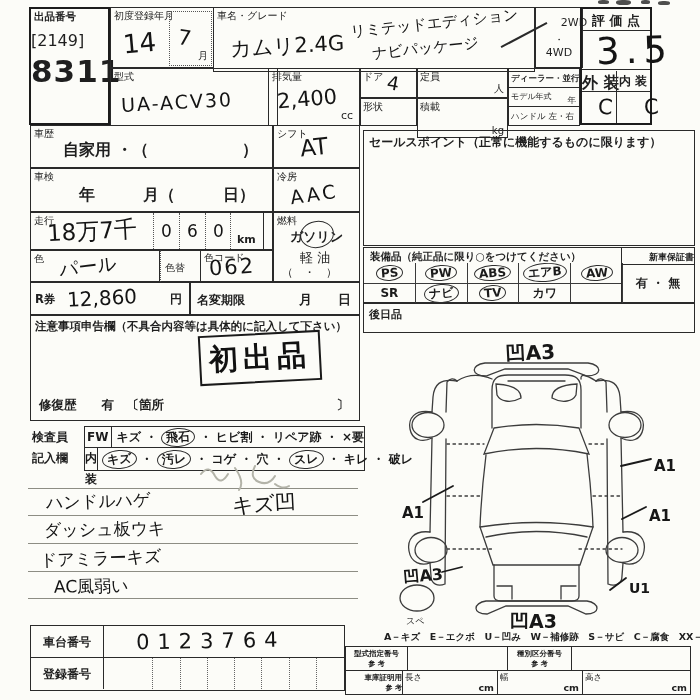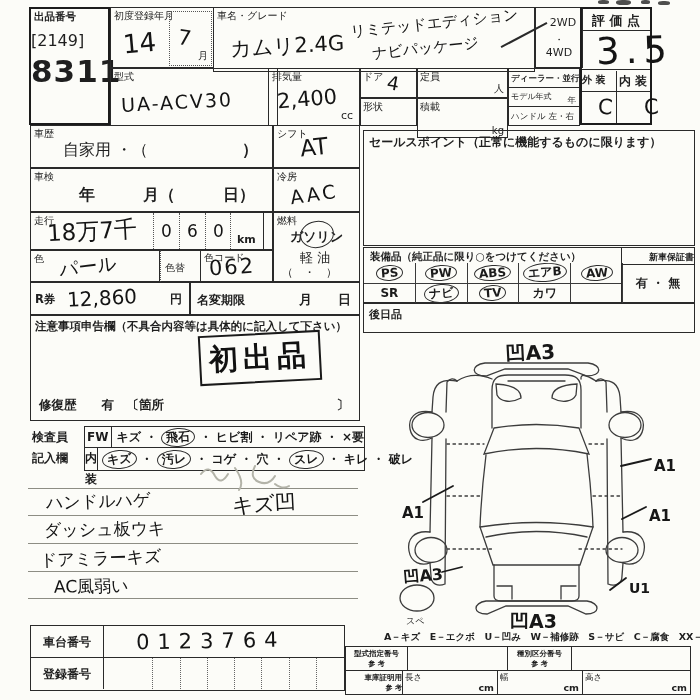--- a/index.html
+++ b/index.html
@@ -51,31 +51,31 @@
 
   <div class="bx" style="left:213px;top:7px;width:322px;height:65px">
     <div class="lb" style="left:3px;top:2px">車名・グレード</div>
     <div class="hw" style="left:16px;top:24px;font-size:21px;transform:rotate(-3deg)">カムリ2.4G</div>
     <div class="hw" style="left:136px;top:6px;font-size:15px;transform:rotate(-6deg)">リミテッドエディション</div>
     <div class="hw" style="left:158px;top:31px;font-size:15px;transform:rotate(-6deg)">ナビパッケージ</div>
     <div class="abs" style="left:284px;top:26px;width:52px;border-top:2px solid #2a2a2a;transform:rotate(-28deg)"></div>
   </div>
 
   <div class="bx" style="left:535px;top:7px;width:48px;height:61px">
-    <div class="pr" style="left:4px;top:8px;width:100%;text-align:center;font-size:11px">2WD</div>
+    <div class="pr" style="left:15px;top:8px;width:100%;text-align:center;font-size:11px">2WD</div>
     <div class="pr" style="left:0;top:25px;width:100%;text-align:center;font-size:10px">・</div>
     <div class="pr" style="left:0;top:38px;width:100%;text-align:center;font-size:11px">4WD</div>
   </div>
 
   <div class="bx3" style="left:580px;top:7px;width:72px;height:118px">
     <div class="pr" style="left:0;top:3px;width:100%;text-align:center;font-size:13px;font-weight:600">評 価 点</div>
     <div class="hline" style="left:0;top:21px;width:100%"></div>
     <div class="hw" style="left:14px;top:20px;font-size:37px;transform:rotate(-2deg);letter-spacing:6px">3.5</div>
     <div class="hline" style="left:0;top:60px;width:100%"></div>
-    <div class="pr" style="left:0;top:64px;width:50%;font-size:10px;font-weight:600">外 装</div>
+    <div class="pr" style="left:0;top:64px;width:50%;text-align:center;font-size:16px;font-weight:600">外 装</div>
     <div class="pr" style="right:0;top:64px;width:50%;text-align:center;font-size:12px;font-weight:600">内 装</div>
     <div class="hline" style="left:0;top:82px;width:100%"></div>
     <div class="vline" style="left:50%;top:62px;height:52px"></div>
     <div class="hw" style="left:16px;top:86px;font-size:21px;transform:rotate(4deg)">C</div>
     <div class="hw" style="left:62px;top:86px;font-size:21px;transform:rotate(-4deg)">C</div>
   </div>
 
   <div class="bx" style="left:110px;top:68px;width:168px;height:58px">
     <div class="lb" style="left:3px;top:2px">型式</div>
     <div class="hw" style="left:10px;top:22px;font-size:19px;letter-spacing:2px;transform:rotate(-3deg)">UA-ACV30</div>
@@ -107,21 +107,21 @@
     <div class="pr" style="left:2px;top:4px;font-size:8.5px;font-weight:600">ディーラー・並行</div>
     <div class="hline" style="left:0;top:18px;width:100%"></div>
     <div class="pr" style="left:2px;top:22px;font-size:8px">モデル年式</div>
     <div class="pr" style="right:3px;top:26px;font-size:8.5px">年</div>
     <div class="hline" style="left:0;top:37px;width:100%"></div>
     <div class="pr" style="left:2px;top:42px;font-size:8.5px">ハンドル 左・右</div>
   </div>
 
   <div class="bx" style="left:30px;top:125px;width:243px;height:43px">
     <div class="lb" style="left:3px;top:2px">車歴</div>
-    <div class="pr" style="left:32px;top:14px;font-size:16px;font-weight:400">自家用 ・（</div>
+    <div class="pr" style="left:32px;top:14px;font-size:16px;font-weight:700">自家用 ・（</div>
     <div class="pr" style="right:14px;top:14px;font-size:16px;font-weight:600">）</div>
   </div>
 
   <div class="bx" style="left:273px;top:125px;width:87px;height:43px">
     <div class="lb" style="left:3px;top:2px">シフト</div>
     <div class="hw" style="left:26px;top:8px;font-size:23px;transform:rotate(-6deg)">AT</div>
   </div>
 
   <div class="bx" style="left:30px;top:168px;width:243px;height:44px">
     <div class="lb" style="left:3px;top:2px">車検</div>

